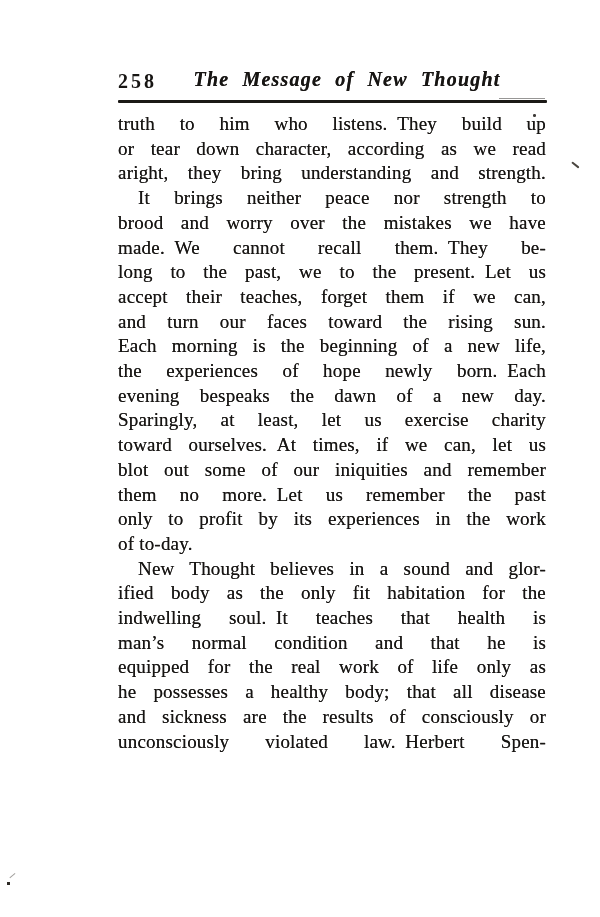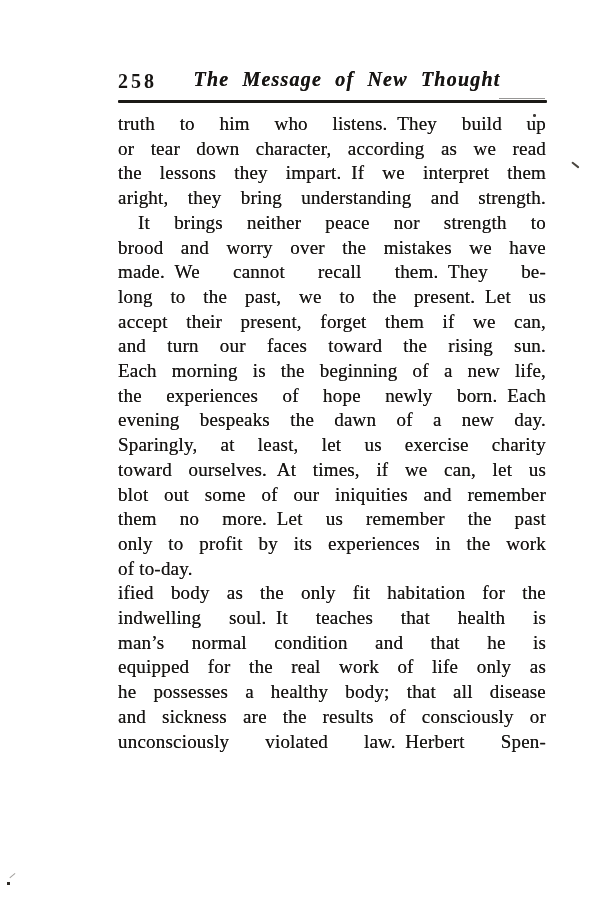--- a/index.html
+++ b/index.html
@@ -109,37 +109,37 @@
   <header class="running-head">
     <span class="pagenum">258</span>
     <span class="running-title">The Message of New Thought</span>
   </header>
 
   <div class="head-rule"></div>
 
   <main class="body-text">
     <div class="line">truth to him who listens. They build up</div>
     <div class="line">or tear down character, according as we read</div>
-    <div class="line">the lessons they impart. If we interpret them</div>
     <div class="line">aright, they bring understanding and strength.</div>
     <div class="line indent">It brings neither peace nor strength to</div>
     <div class="line">brood and worry over the mistakes we have</div>
     <div class="line">made. We cannot recall them. They be-</div>
     <div class="line">long to the past, we to the present. Let us</div>
-    <div class="line">accept their present, forget them if we can,</div>
+    <div class="line">accept their teaches, forget them if we can,</div>
     <div class="line">and turn our faces toward the rising sun.</div>
     <div class="line">Each morning is the beginning of a new life,</div>
     <div class="line">the experiences of hope newly born. Each</div>
     <div class="line">evening bespeaks the dawn of a new day.</div>
     <div class="line">Sparingly, at least, let us exercise charity</div>
     <div class="line">toward ourselves. At times, if we can, let us</div>
     <div class="line">blot out some of our iniquities and remember</div>
     <div class="line">them no more. Let us remember the past</div>
     <div class="line">only to profit by its experiences in the work</div>
     <div class="line par-end">of to-day.</div>
+    <div class="line indent">New Thought believes in a sound and glor-</div>
     <div class="line">ified body as the only fit habitation for the</div>
     <div class="line">indwelling soul. It teaches that health is</div>
     <div class="line">man’s normal condition and that he is</div>
     <div class="line">equipped for the real work of life only as</div>
     <div class="line">he possesses a healthy body; that all disease</div>
     <div class="line">and sickness are the results of consciously or</div>
     <div class="line">unconsciously violated law. Herbert Spen-</div>
   </main>
 
   <div class="artifact artifact-dot"></div>

